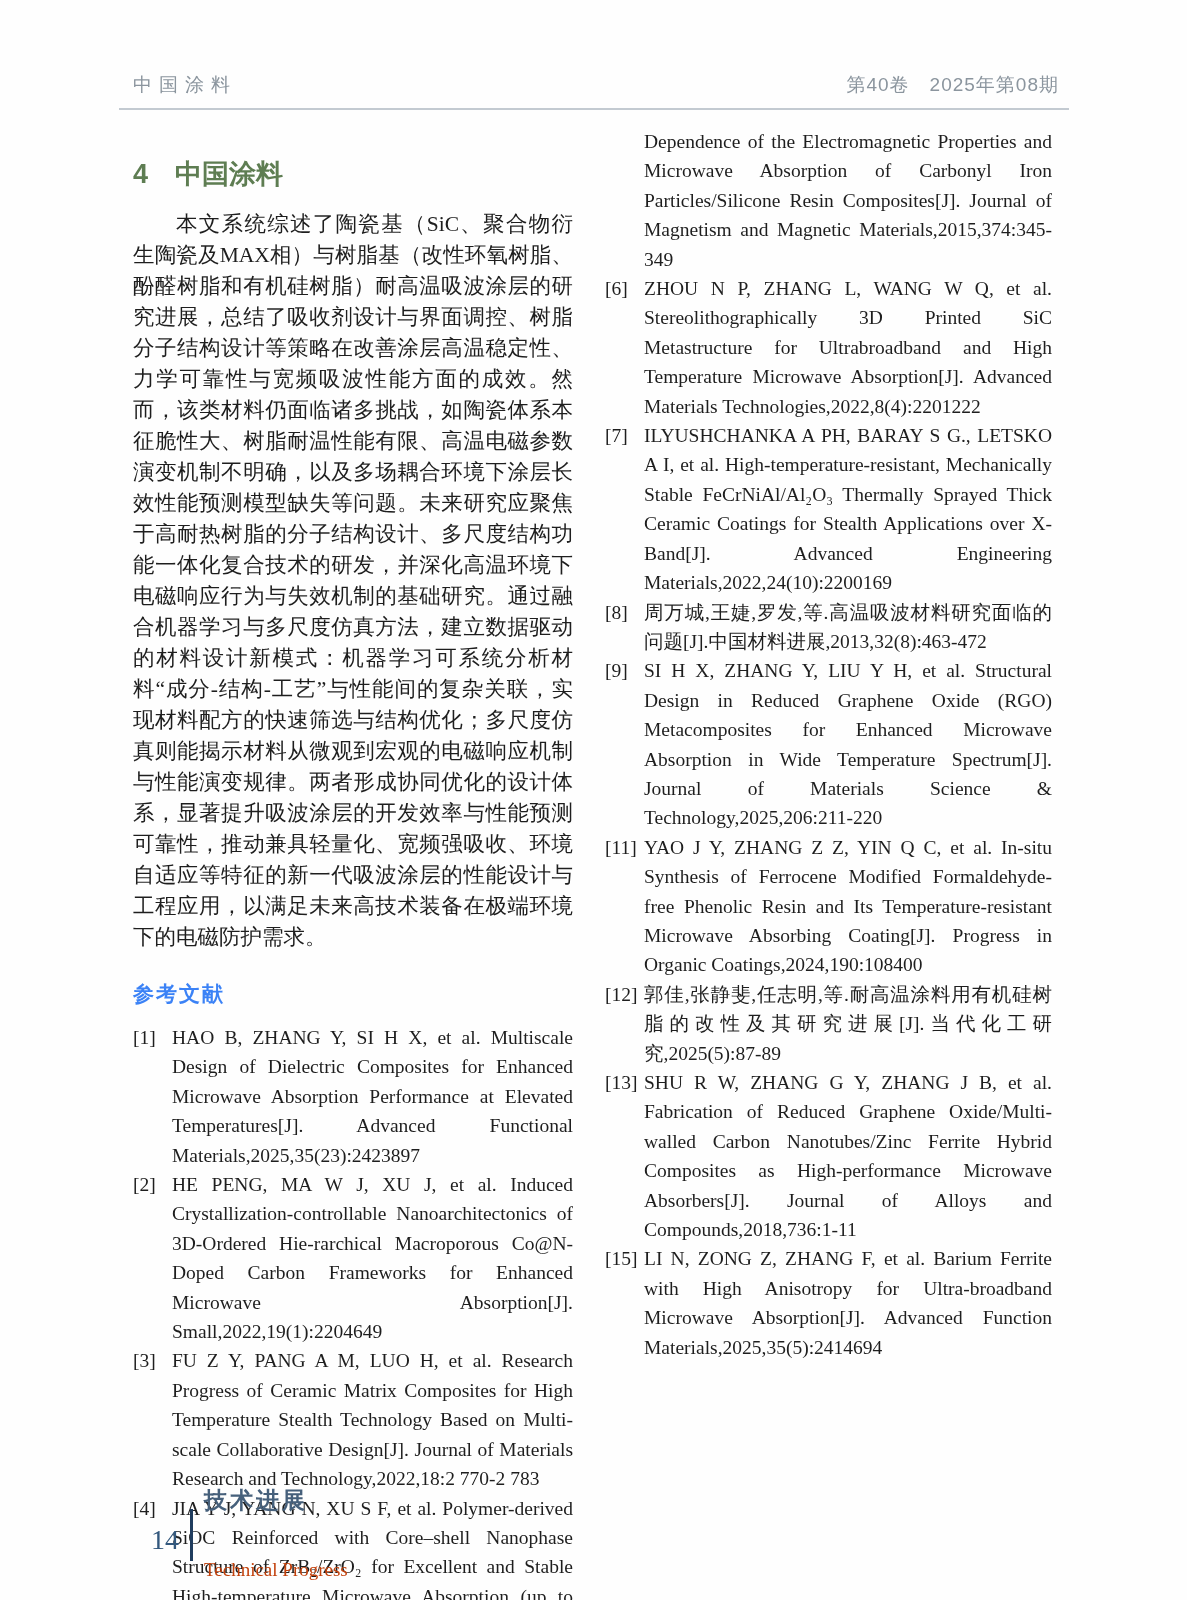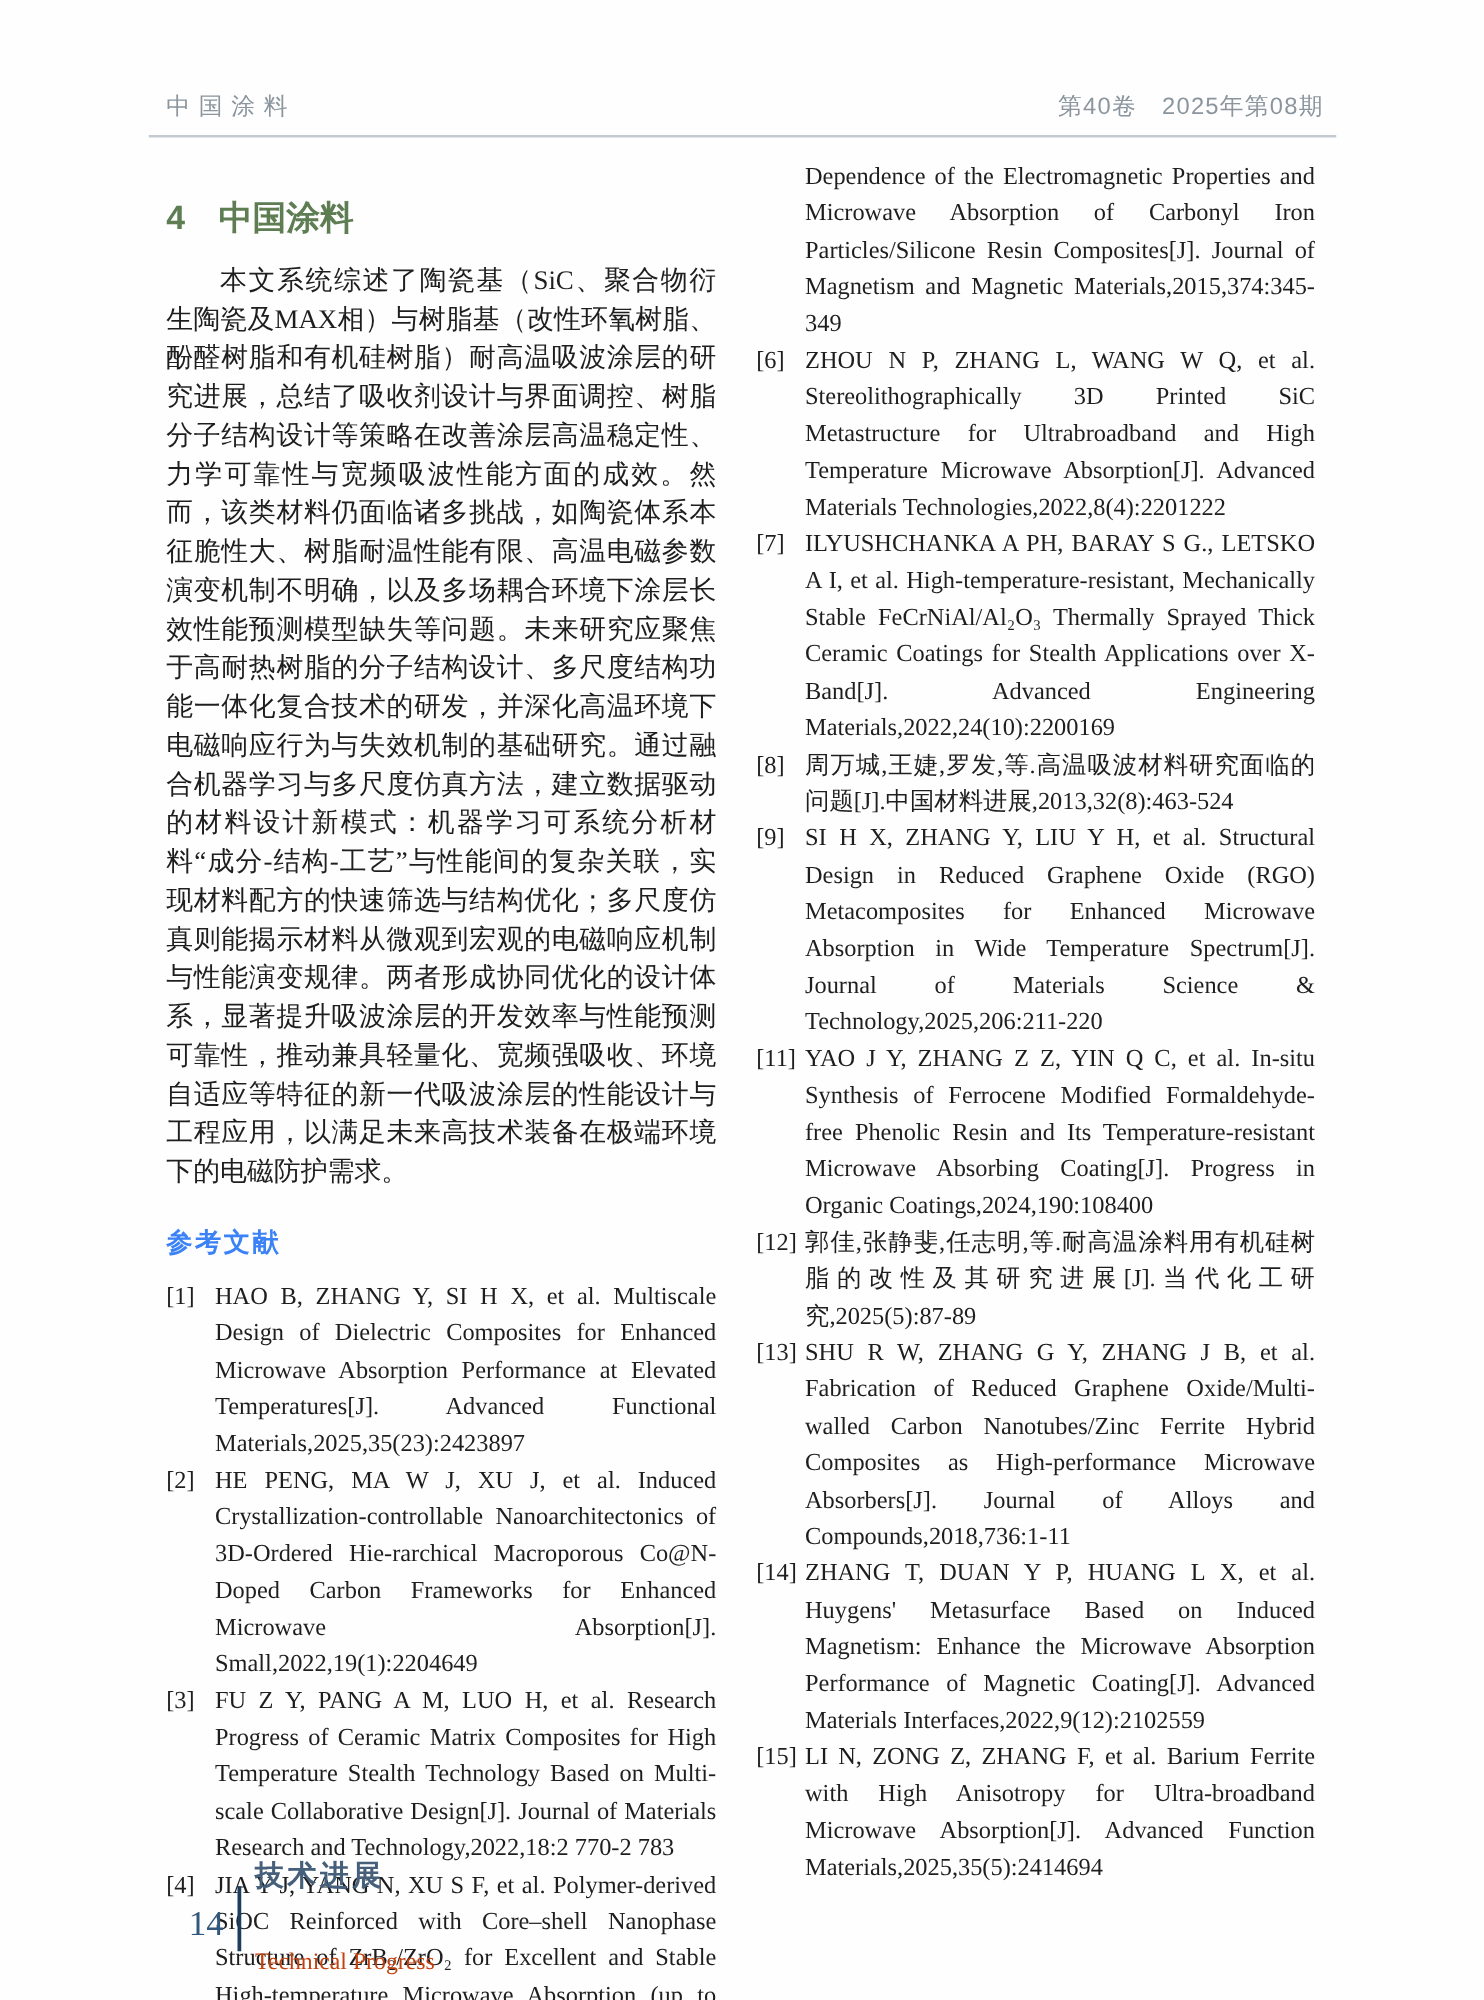--- a/index.html
+++ b/index.html
@@ -99,41 +99,37 @@
           <div class="ref">
             <span class="ref-label">[6]</span>
             <div class="ref-text">ZHOU N P, ZHANG L, WANG W Q, et al. Stereolithographically 3D Printed SiC Metastructure for Ultrabroadband and High Temperature Microwave Absorption[J]. Advanced Materials Technologies,2022,8(4):2201222</div>
           </div>
           <div class="ref">
             <span class="ref-label">[7]</span>
             <div class="ref-text">ILYUSHCHANKA A PH, BARAY S G., LETSKO A I, et al. High-temperature-resistant, Mechanically Stable FeCrNiAl/Al₂O₃ Thermally Sprayed Thick Ceramic Coatings for Stealth Applications over X-Band[J]. Advanced Engineering Materials,2022,24(10):2200169</div>
           </div>
           <div class="ref">
             <span class="ref-label">[8]</span>
-            <div class="ref-text">周万城,王婕,罗发,等.高温吸波材料研究面临的问题[J].中国材料进展,2013,32(8):463-524</div>
+            <div class="ref-text">周万城,王婕,罗发,等.高温吸波材料研究面临的问题[J].中国材料进展,2013,32(8):463-472</div>
           </div>
           <div class="ref">
             <span class="ref-label">[9]</span>
             <div class="ref-text">SI H X, ZHANG Y, LIU Y H, et al. Structural Design in Reduced Graphene Oxide (RGO) Metacomposites for Enhanced Microwave Absorption in Wide Temperature Spectrum[J]. Journal of Materials Science &amp; Technology,2025,206:211-220</div>
           </div>
           <div class="ref">
             <span class="ref-label">[11]</span>
             <div class="ref-text">YAO J Y, ZHANG Z Z, YIN Q C, et al. In-situ Synthesis of Ferrocene Modified Formaldehyde-free Phenolic Resin and Its Temperature-resistant Microwave Absorbing Coating[J]. Progress in Organic Coatings,2024,190:108400</div>
           </div>
           <div class="ref">
             <span class="ref-label">[12]</span>
             <div class="ref-text">郭佳,张静斐,任志明,等.耐高温涂料用有机硅树脂的改性及其研究进展[J].当代化工研究,2025(5):87-89</div>
           </div>
           <div class="ref">
             <span class="ref-label">[13]</span>
             <div class="ref-text">SHU R W, ZHANG G Y, ZHANG J B, et al. Fabrication of Reduced Graphene Oxide/Multi-walled Carbon Nanotubes/Zinc Ferrite Hybrid Composites as High-performance Microwave Absorbers[J]. Journal of Alloys and Compounds,2018,736:1-11</div>
-          </div>
-          <div class="ref">
-            <span class="ref-label">[14]</span>
-            <div class="ref-text">ZHANG T, DUAN Y P, HUANG L X, et al. Huygens' Metasurface Based on Induced Magnetism: Enhance the Microwave Absorption Performance of Magnetic Coating[J]. Advanced Materials Interfaces,2022,9(12):2102559</div>
           </div>
           <div class="ref">
             <span class="ref-label">[15]</span>
             <div class="ref-text">LI N, ZONG Z, ZHANG F, et al. Barium Ferrite with High Anisotropy for Ultra-broadband Microwave Absorption[J]. Advanced Function Materials,2025,35(5):2414694</div>
           </div>
         </div>
     </section>
 
   </div>
 

